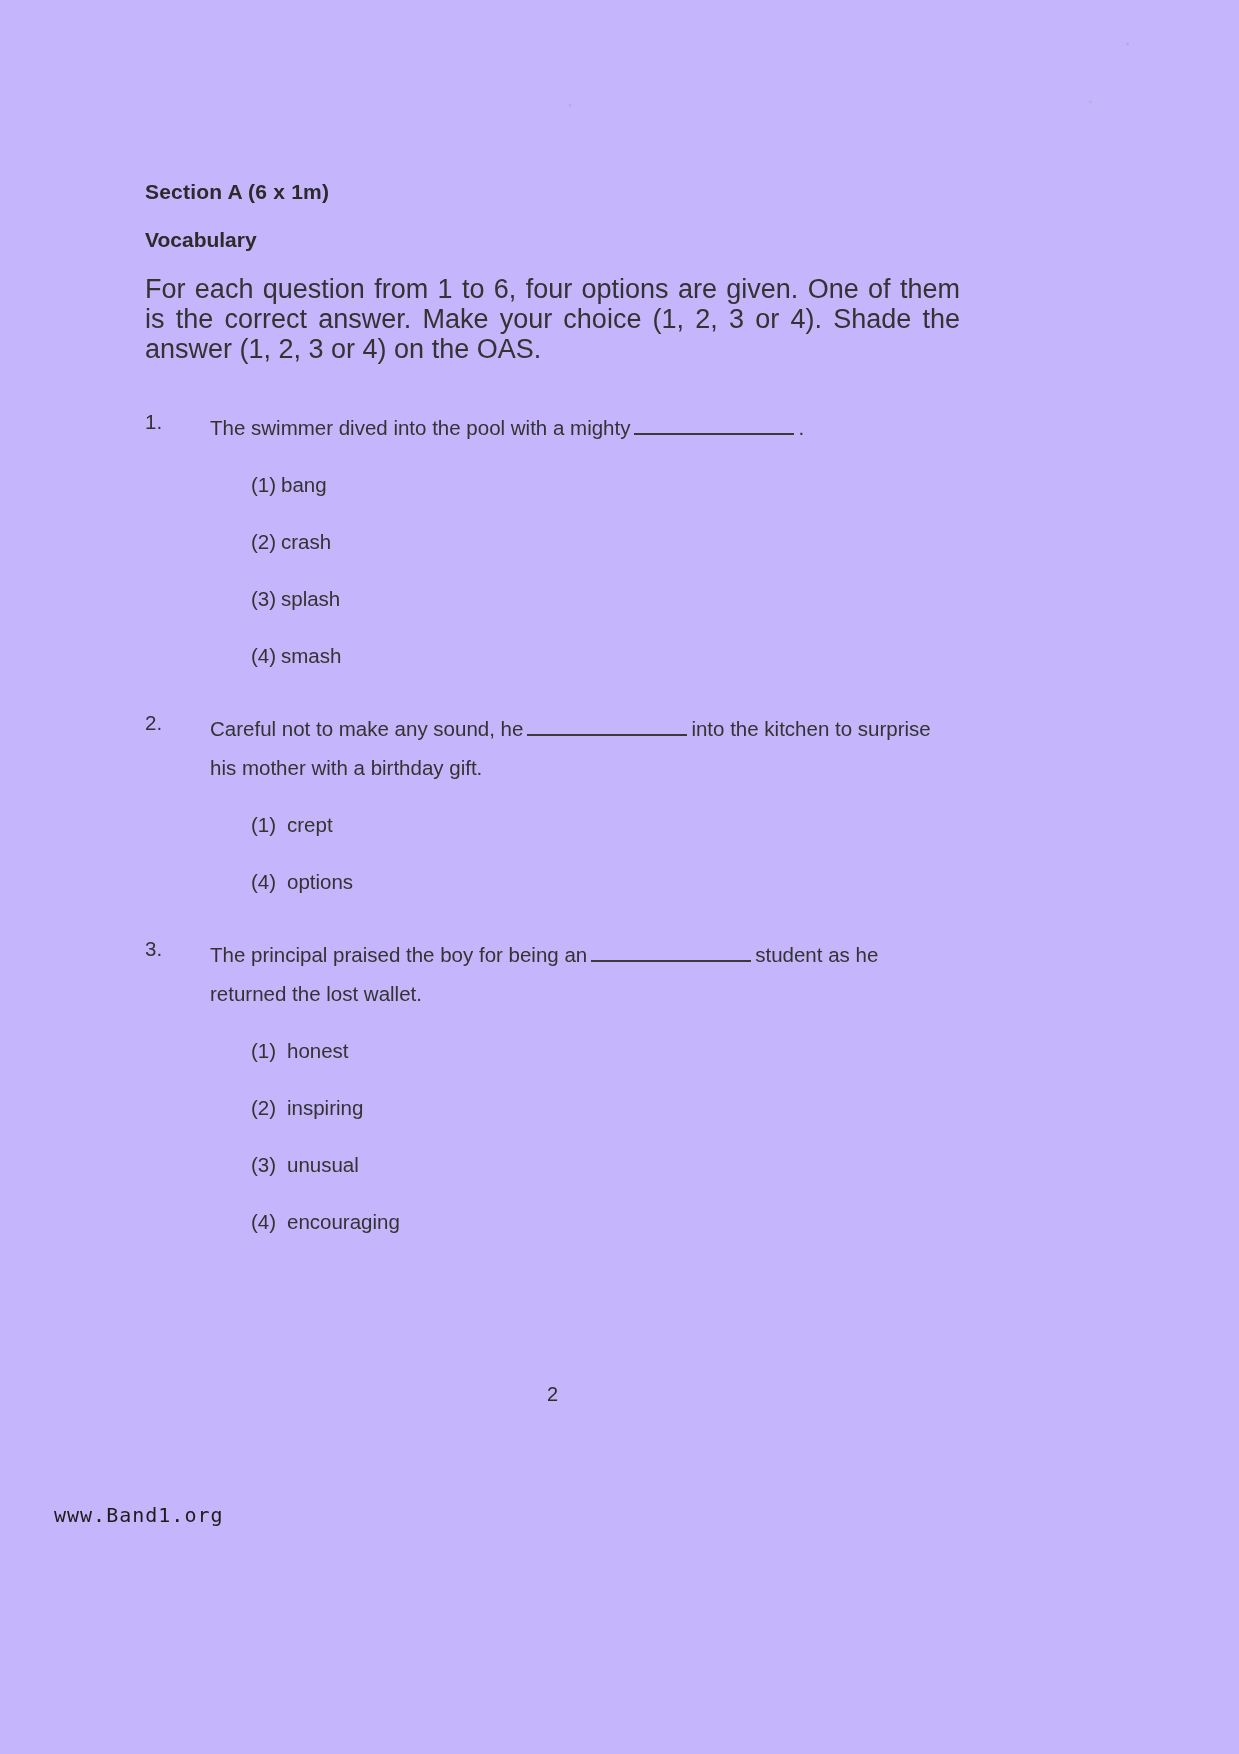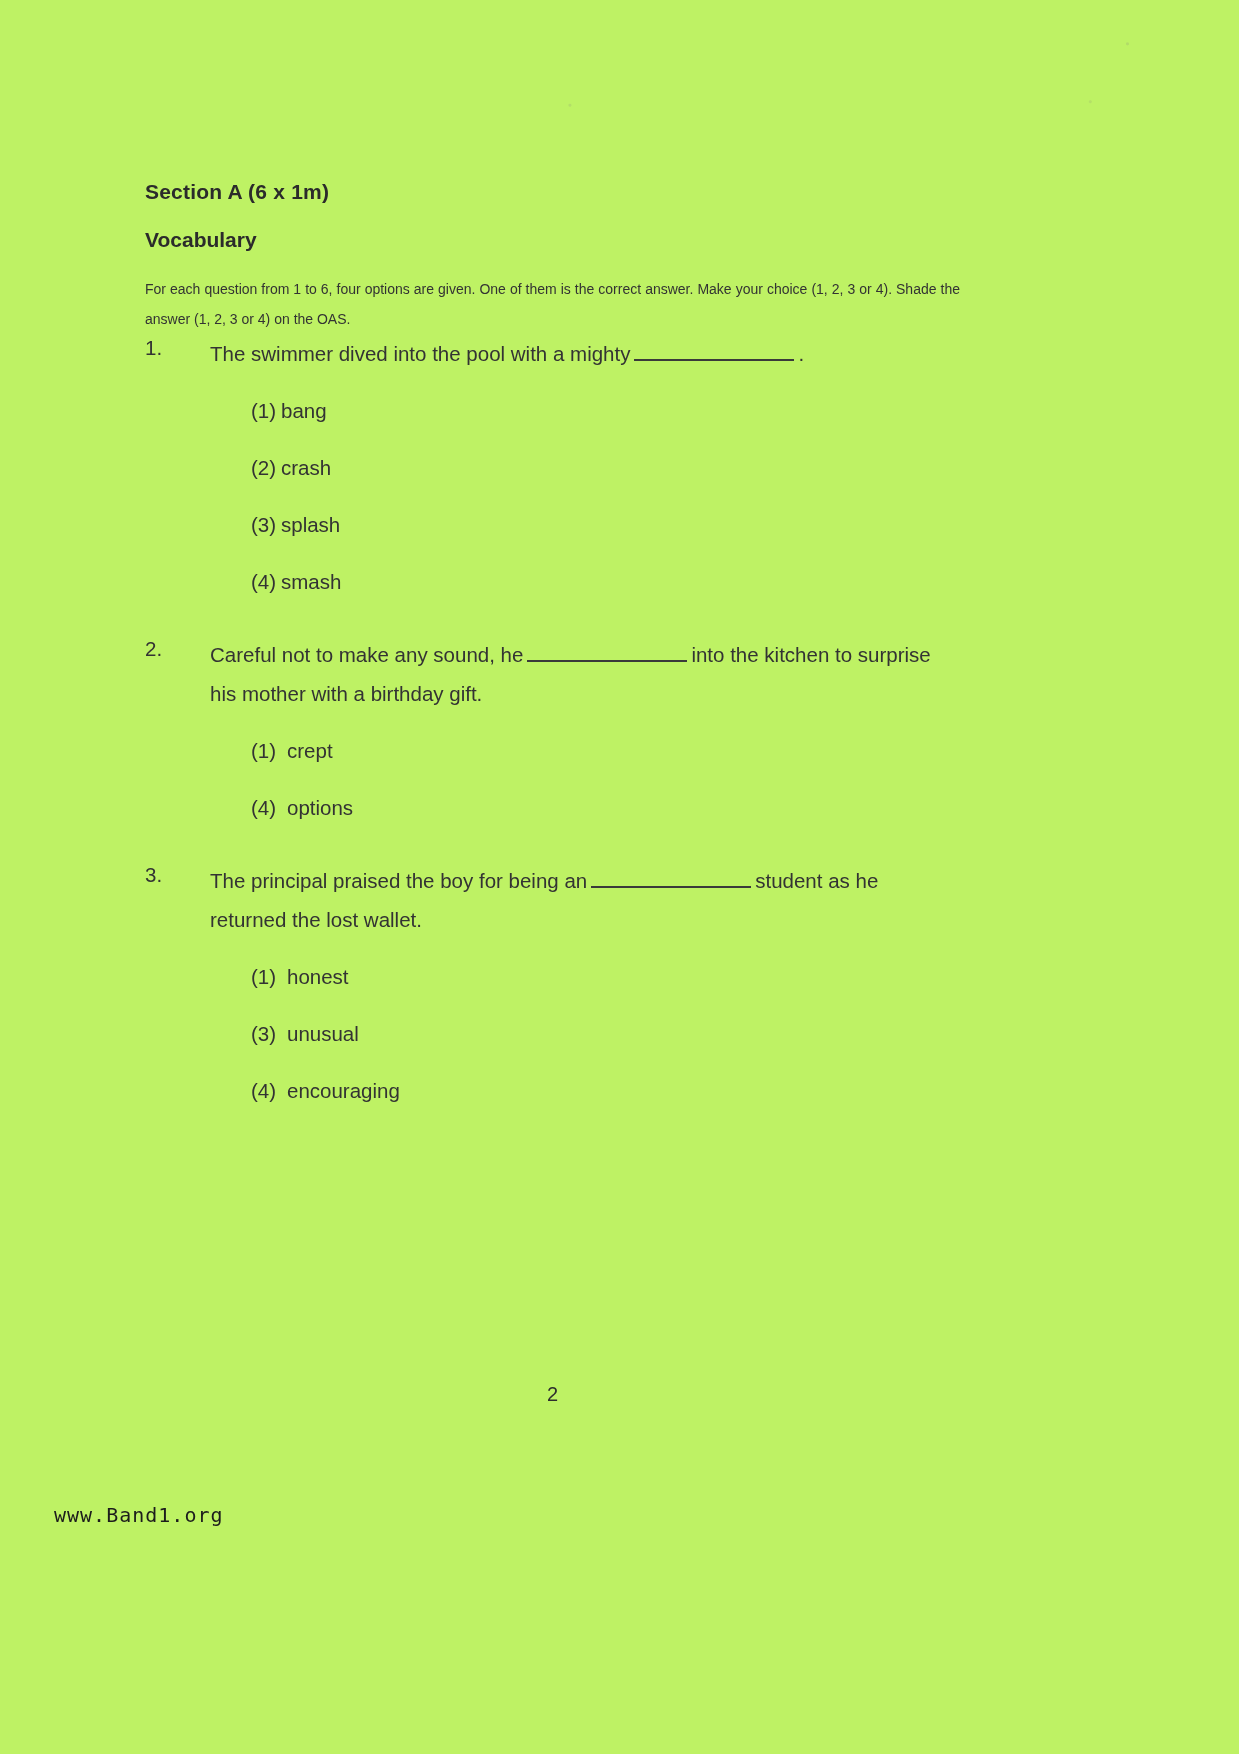--- a/index.html
+++ b/index.html
@@ -6,21 +6,21 @@
 
   html, body {
     background: #e9e9e9;
   }
 
   .page {
     position: relative;
     width: 1239px;
     height: 1754px;
     margin: 0 auto;
-    background: #bef264;
+    background: #c4b5fd;
     font-family: "Liberation Sans", sans-serif;
     color: #2e2e2e;
     overflow: hidden;
   }
 
   
   .page::before {
     content: "";
     position: absolute;
     top: 0; left: 0; right: 0; bottom: 0;
@@ -47,24 +47,25 @@
   }
 
   .subheading {
     font-size: 21px;
     font-weight: bold;
     margin-bottom: 22px;
     color: #2b2b2b;
   }
 
   .instructions {
-    font-size: 14px;
+    font-size: 27px;
     line-height: 30px;
     text-align: justify;
     color: #333;
+    margin-bottom: 44px;
   }
 
   .question {
     display: flex;
     align-items: flex-start;
   }
 
   .q-num {
     width: 65px;
     flex: 0 0 65px;
@@ -161,20 +162,21 @@
         </div>
       </div>
     </div>
 
     <div class="question q3">
       <div class="q-num">3.</div>
       <div class="q-body">
         <p class="q-text"><span>The principal praised the boy for being an</span><span class="blank"></span><span>student as he returned the lost wallet.</span></p>
         <div class="options">
           <div class="option"><span class="opt-label">(1)</span><span class="opt-text">honest</span></div>
+          <div class="option"><span class="opt-label">(2)</span><span class="opt-text">inspiring</span></div>
           <div class="option"><span class="opt-label">(3)</span><span class="opt-text">unusual</span></div>
           <div class="option"><span class="opt-label">(4)</span><span class="opt-text">encouraging</span></div>
         </div>
       </div>
     </div>
 
   </div>
 
   <div class="page-number">2</div>
   <div class="footer-url">www.Band1.org</div>

